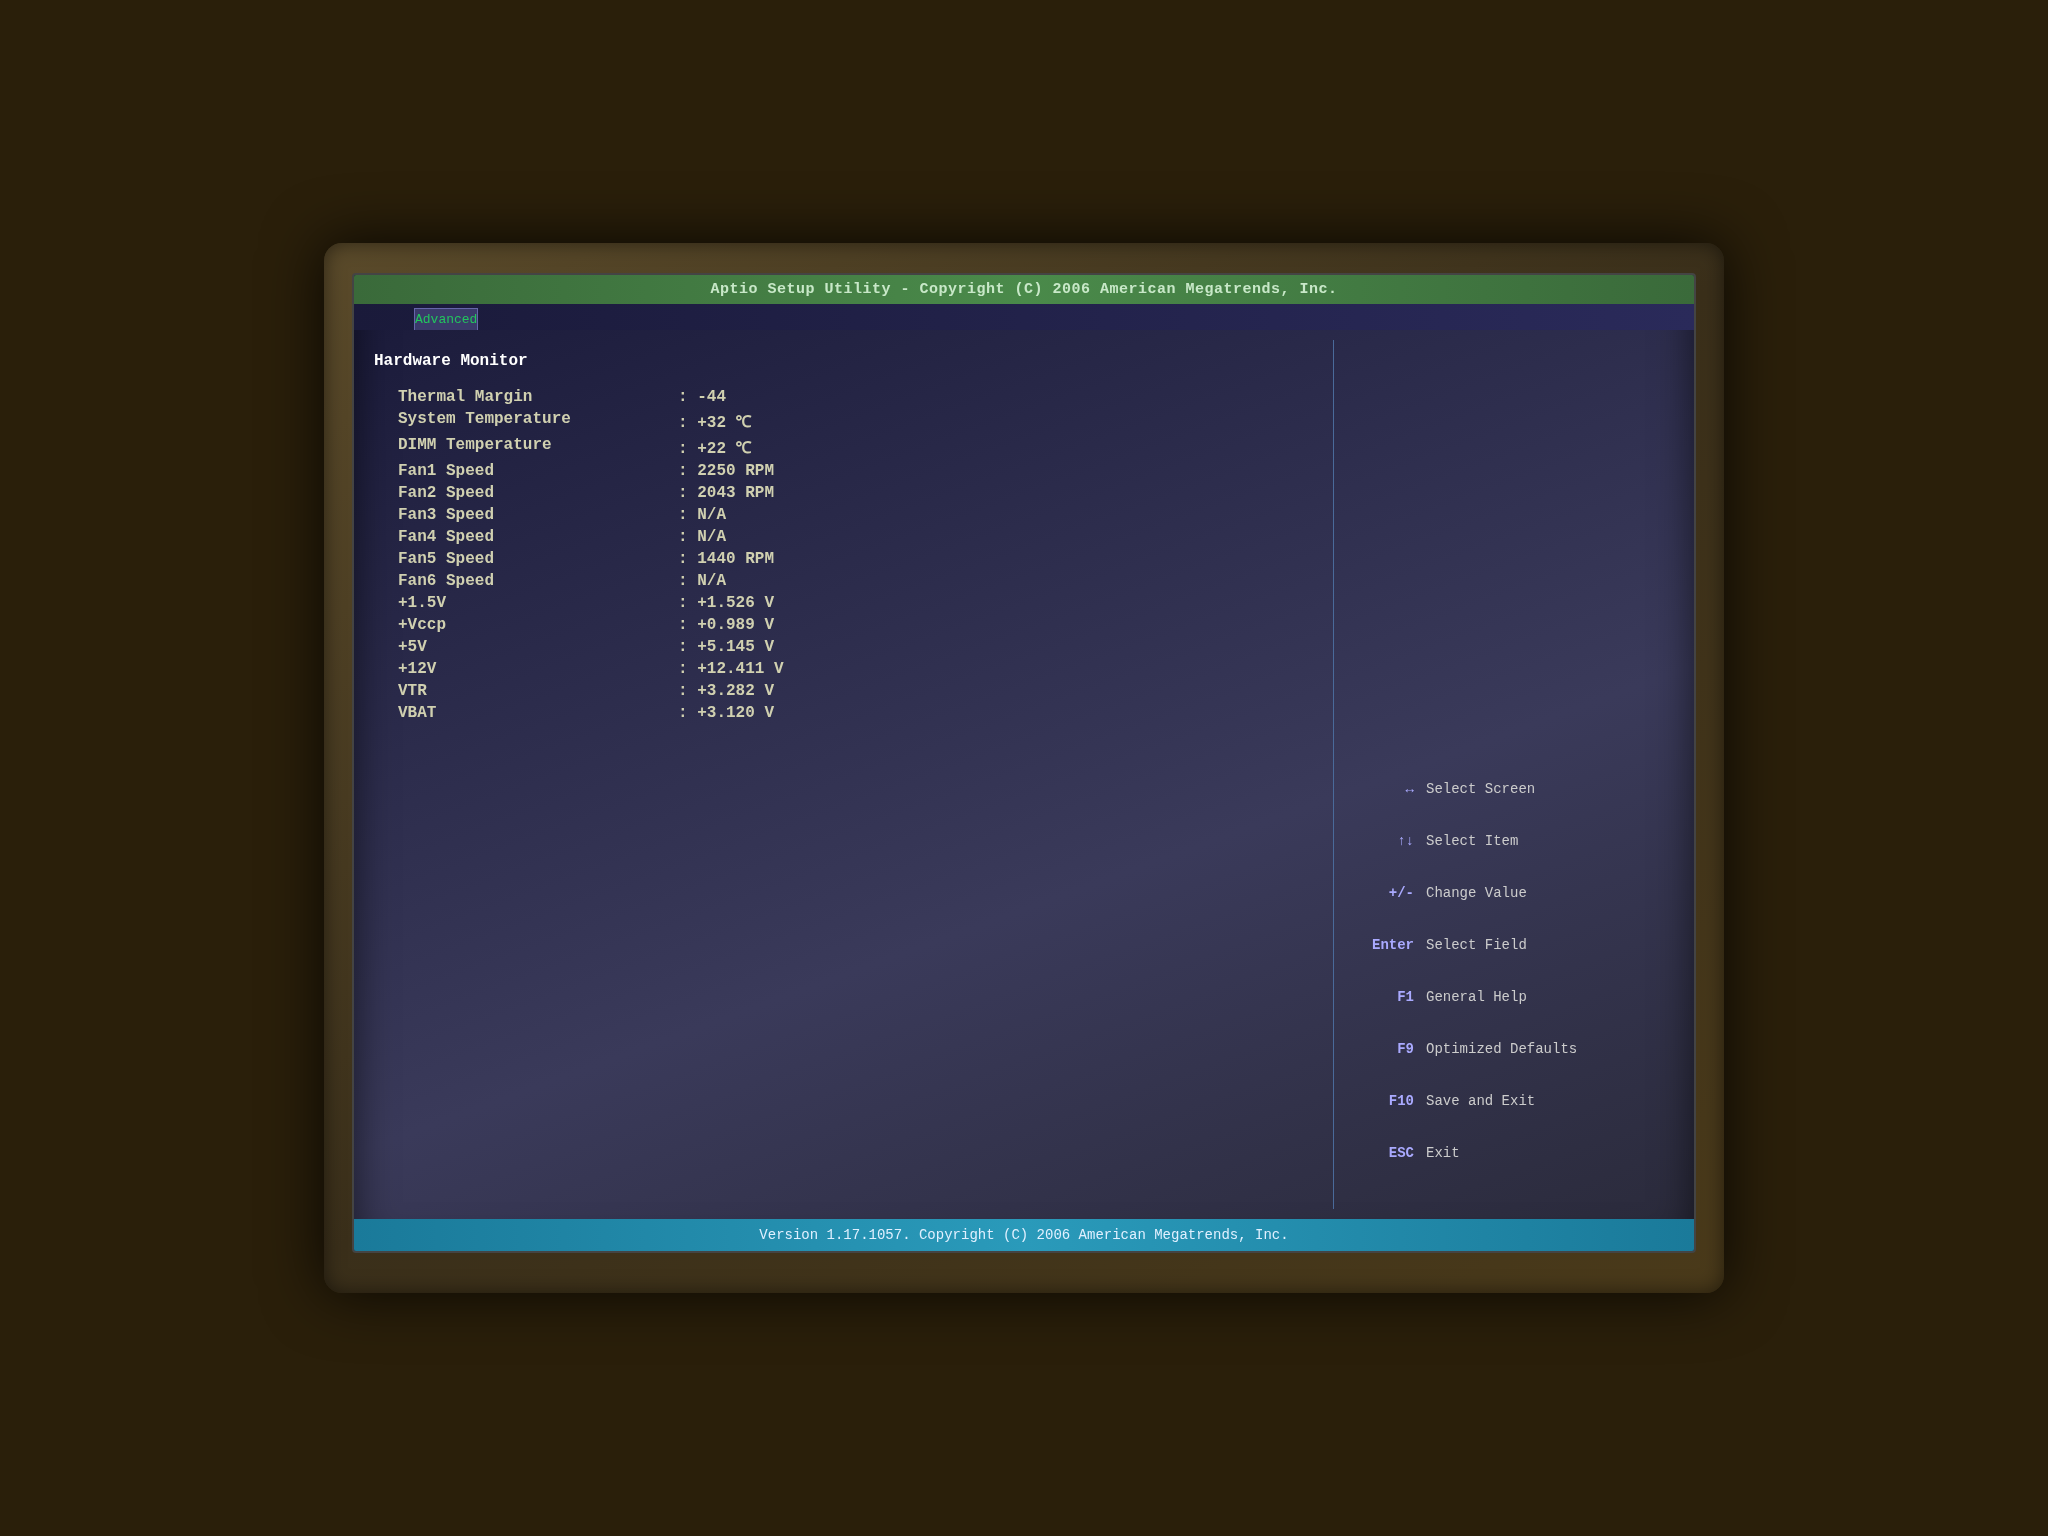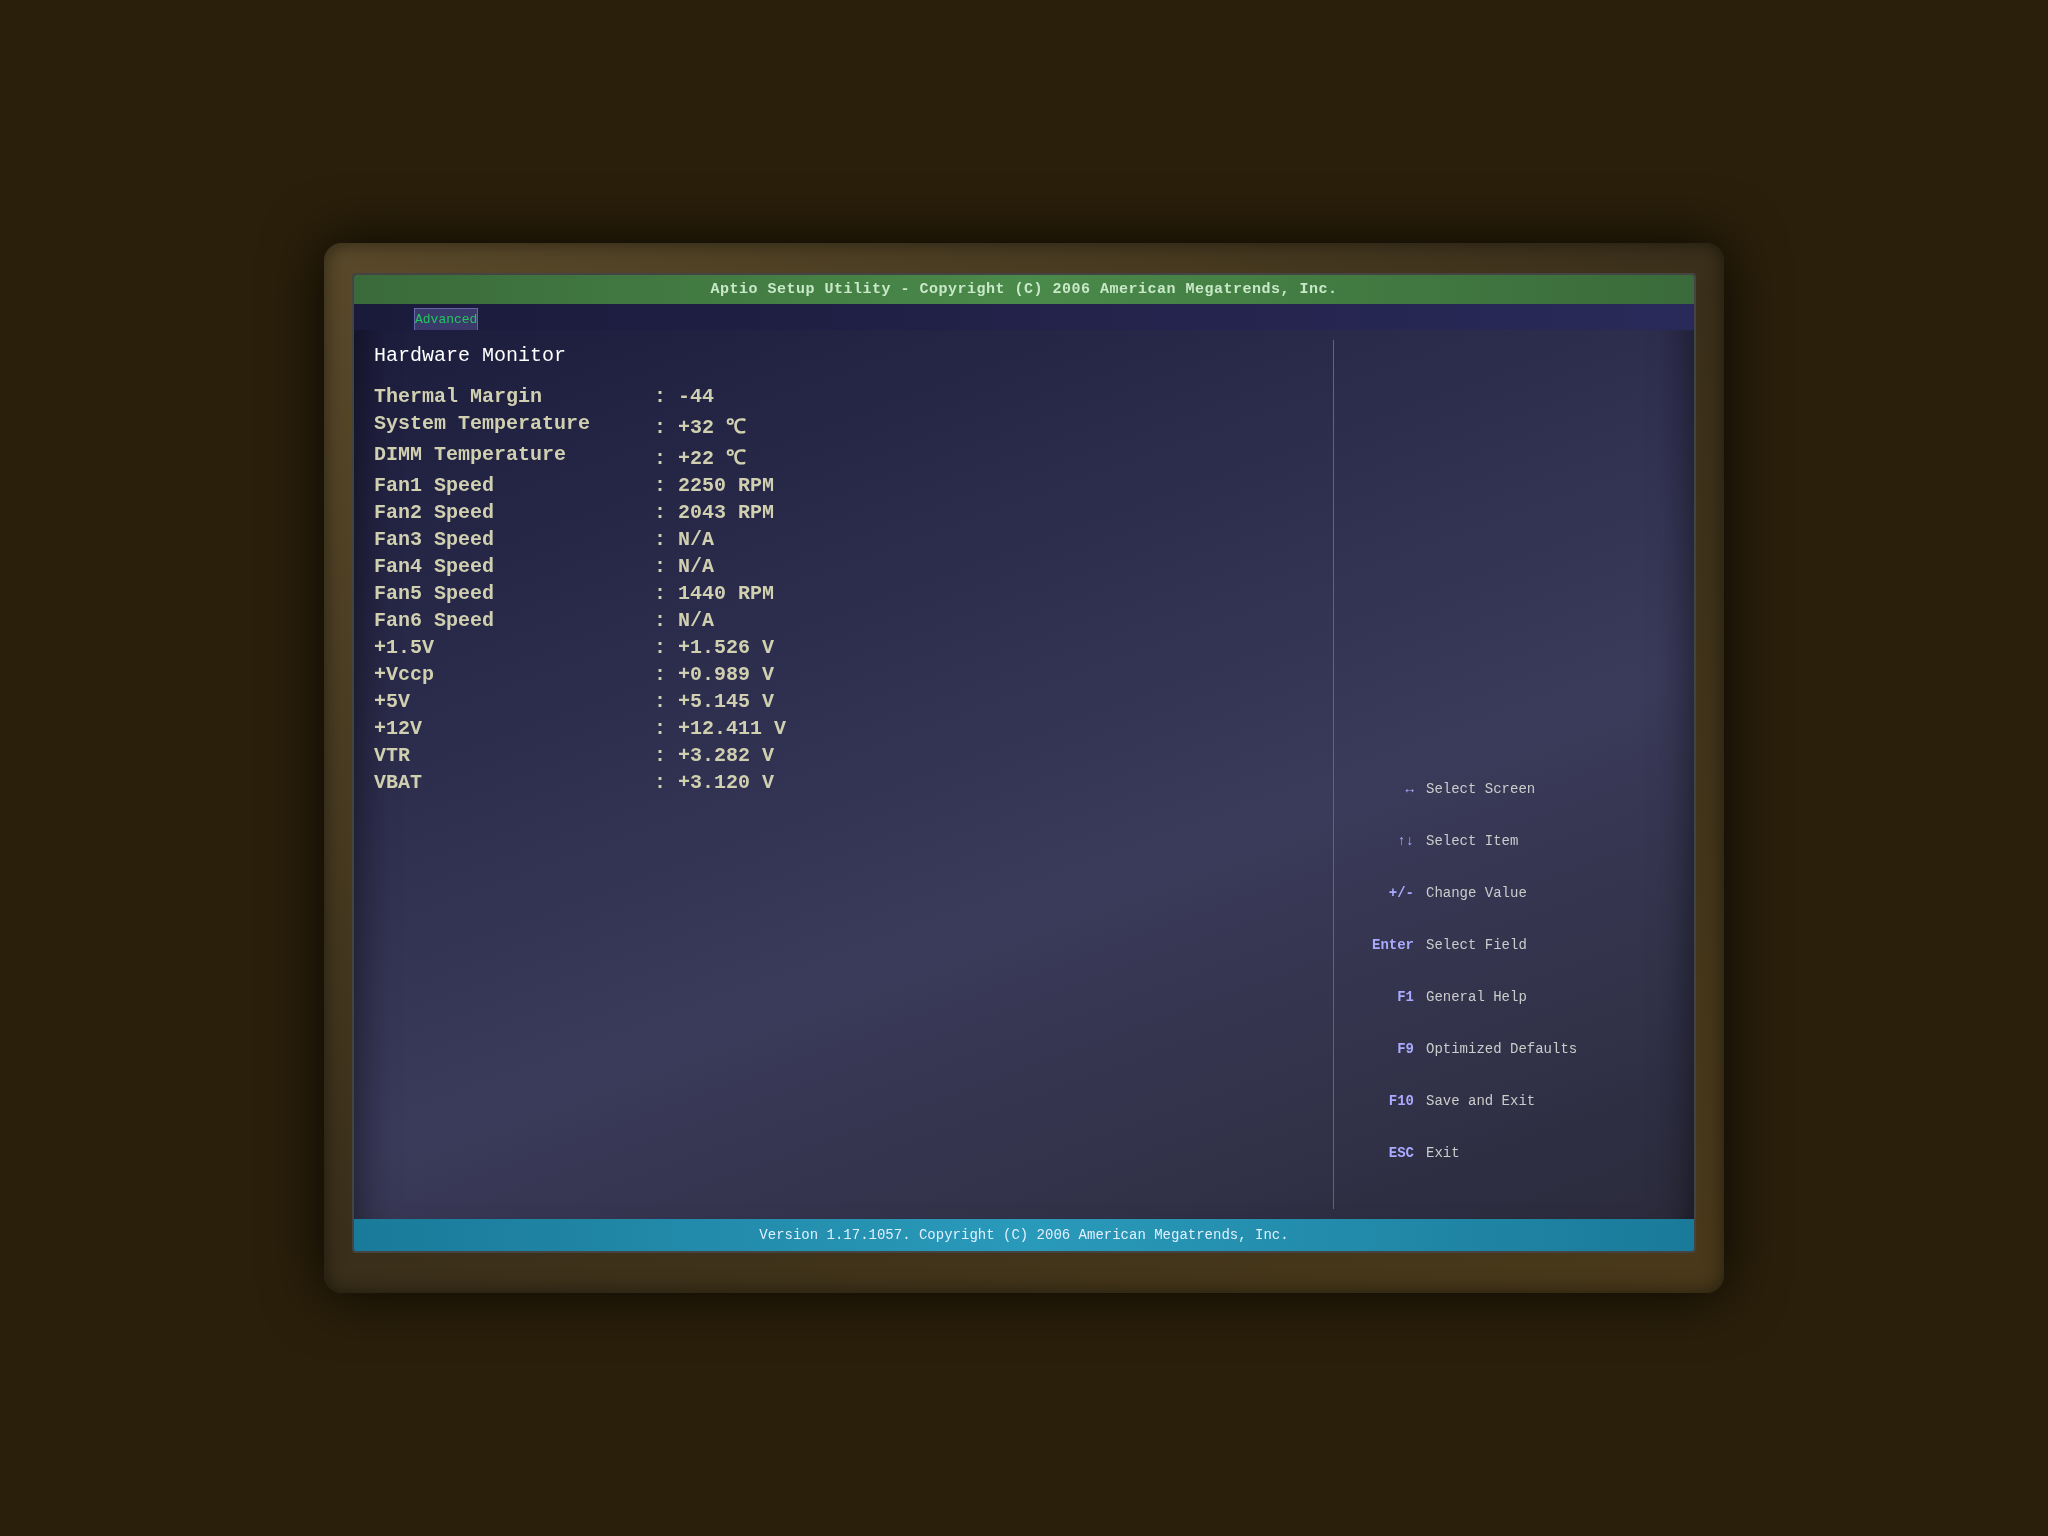--- a/index.html
+++ b/index.html
@@ -68,29 +68,30 @@
     .side-panel {
       width: 360px;
       padding: 0 20px;
       display: flex;
       flex-direction: column;
       justify-content: flex-end;
       padding-bottom: 40px;
     }
     .section-title {
       color: #ffffff;
-      font-size: 20px;
-      font-weight: normal;
+      font-size: 16px;
+      font-weight: bold;
       margin-bottom: 18px;
-      margin-top: 4px;
+      margin-top: 12px;
     }
     .hw-row {
       display: flex;
       margin-bottom: 4px;
-      font-size: 20px;
+      font-size: 16px;
+      margin-left: 24px;
     }
     .hw-label {
       color: #d0d0b0;
       width: 280px;
       font-weight: bold;
     }
     .hw-value {
       color: #d0d0b0;
       font-weight: bold;
     }

